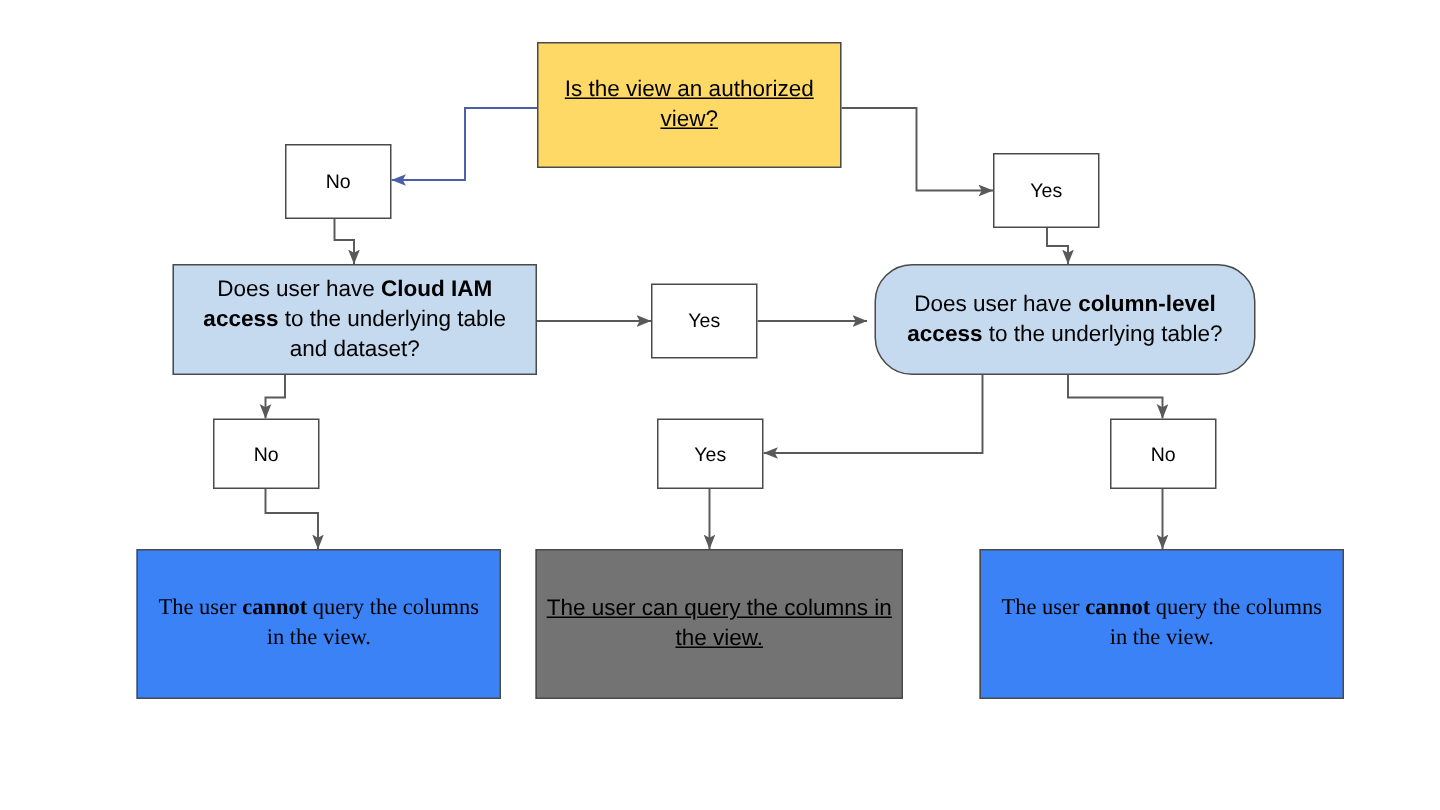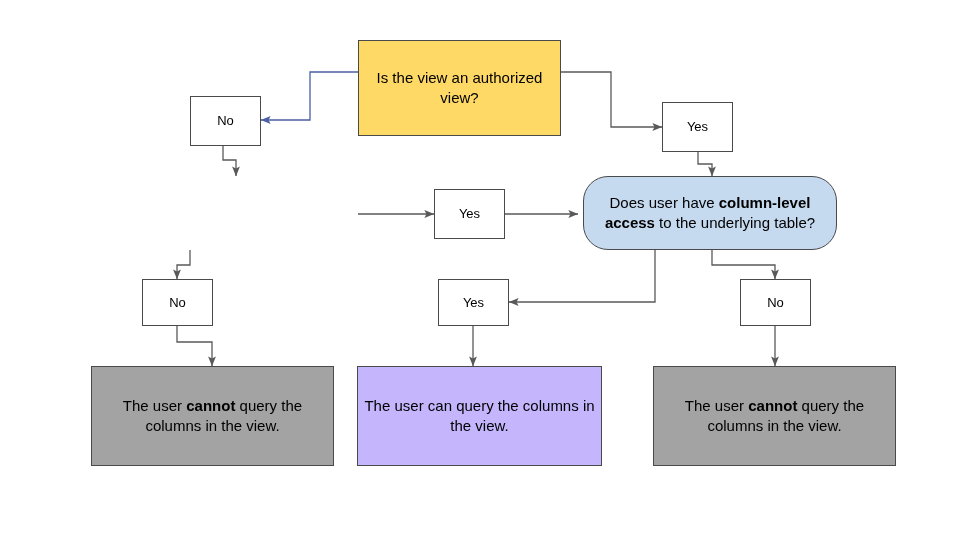--- a/index.html
+++ b/index.html
@@ -37,22 +37,22 @@
     text-align: center;
     line-height: 1.32;
     font-size: 15px;
     padding: 2px 6px;
     z-index: 2;
   }
   .node .txt { display: block; width: 100%; }
   .decision { background: #c5d9ef; }
   .start    { background: #ffd966; }
   .label    { background: #ffffff; font-size: 13px; }
-  .outcome-gray  { background: #a3a3a3; }
-  .outcome-green { background: #c4b5fd; }
+  .outcome-gray  { background: #3b82f6; font-family: Liberation Serif, serif; }
+  .outcome-green { background: #737373; text-decoration: underline; }
   b { font-weight: bold; }
 </style>
 </head>
 <body>
 
 <div id="canvas">
 
   <svg id="connectors" viewBox="0 0 960 540" xmlns="http://www.w3.org/2000/svg">
     <defs>
       <marker id="arr" markerWidth="9" markerHeight="9" refX="7.4" refY="3" orient="auto" markerUnits="strokeWidth">
@@ -84,32 +84,35 @@
       <path d="M655,250 L655,302 L509,302" marker-end="url(#arr)"></path>
 
       <path d="M712,250 L712,265 L775,265 L775,279" marker-end="url(#arr)"></path>
 
       <path d="M473,326 L473,366" marker-end="url(#arr)"></path>
 
       <path d="M775,326 L775,366" marker-end="url(#arr)"></path>
     </g>
   </svg>
 
-  <div class="node start" style="left:358px; top:40px; width:203px; height:96px;">
+  <div class="node start" style="left:358px; top:28px; width:203px; height:84px;text-decoration:underline;">
     <span class="txt">Is the view an authorized view?</span>
   </div>
 
   <div class="node label" style="left:190px; top:96px; width:71px; height:50px;">
     <span class="txt">No</span>
   </div>
 
   <div class="node label" style="left:662px; top:102px; width:71px; height:50px;">
     <span class="txt">Yes</span>
   </div>
 
+  <div class="node decision" style="left:115px; top:176px; width:243px; height:74px;">
+    <span class="txt"><span>Does user have </span><b>Cloud IAM</b> <b>access</b><span> to the underlying</span> <span>table and dataset?</span></span>
+  </div>
 
   <div class="node label" style="left:434px; top:189px; width:71px; height:50px;">
     <span class="txt">Yes</span>
   </div>
 
   <div class="node decision" style="left:583px; top:176px; width:254px; height:74px;border-radius:25px;">
     <span class="txt"><span>Does user have</span> <b>column-level access</b><span> to the</span> <span>underlying table?</span></span>
   </div>
 
   <div class="node label" style="left:142px; top:279px; width:71px; height:47px;">

